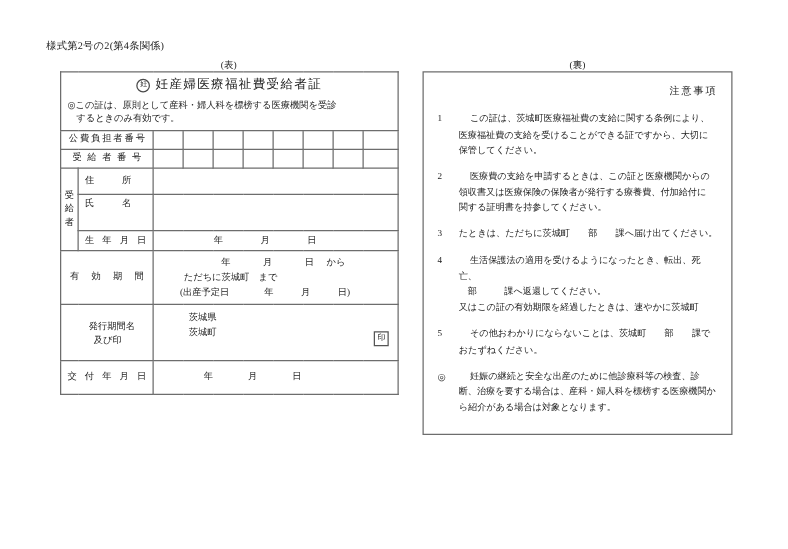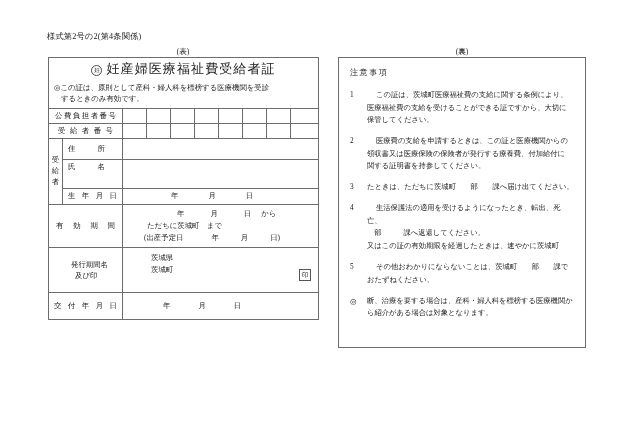--- a/index.html
+++ b/index.html
@@ -16,21 +16,21 @@
     overflow: hidden;
   }
   .page {
     position: absolute;
     inset: 0;
   }
 
   
   .form-no {
     position: absolute;
-    left: 47px;
+    left: 37px;
     top: 31px;
     font-size: 8.2px;
     letter-spacing: 0.2px;
     white-space: nowrap;
   }
 
   
   .caption {
     position: absolute;
     font-size: 7.6px;
@@ -73,24 +73,23 @@
     line-height: 8.4px;
     border: 0.6px solid #4a4a4a;
     border-radius: 50%;
     font-size: 5.6px;
     text-align: center;
     vertical-align: middle;
     margin-right: 4px;
     overflow: hidden;
   }
   .cert-title {
-    font-size: 13px;
+    font-size: 10px;
     letter-spacing: 1.1px;
     vertical-align: middle;
-    font-family: Liberation Mono, monospace;
   }
   .cert-note {
     font-size: 7.4px;
     line-height: 1.5;
     text-indent: 0;
     padding-left: 1px;
   }
   .cert-note .cont { display: block; padding-left: 7px; }
 
   
@@ -177,21 +176,21 @@
     position: absolute;
     left: 338px;
     top: 57px;
     width: 248px;
     height: 291px;
     border: 0.6px solid #6d6d6d;
     box-sizing: border-box;
     padding: 9px 11px 0 11px;
   }
   .back-title {
-    text-align: left;
+    text-align: right;
     font-size: 8px;
     letter-spacing: 1.6px;
     margin-bottom: 11px;
   }
   .note-item {
     display: flex;
     font-size: 7.3px;
     line-height: 1.72;
     margin-bottom: 8.5px;
   }
@@ -425,19 +424,20 @@
       <div class="note-num">5</div>
       <div class="note-body">
         <p class="first">その他おわかりにならないことは、茨城町　　部　　課で</p>
         <p>おたずねください。</p>
       </div>
     </div>
 
     <div class="note-item note-circle">
       <div class="note-num">◎</div>
       <div class="note-body">
+        <p class="first">妊娠の継続と安全な出産のために他診療科等の検査、診</p>
         <p>断、治療を要する場合は、産科・婦人科を標榜する医療機関か</p>
         <p>ら紹介がある場合は対象となります。</p>
       </div>
     </div>
   </div>
 
 </div>
 
 </body></html>

